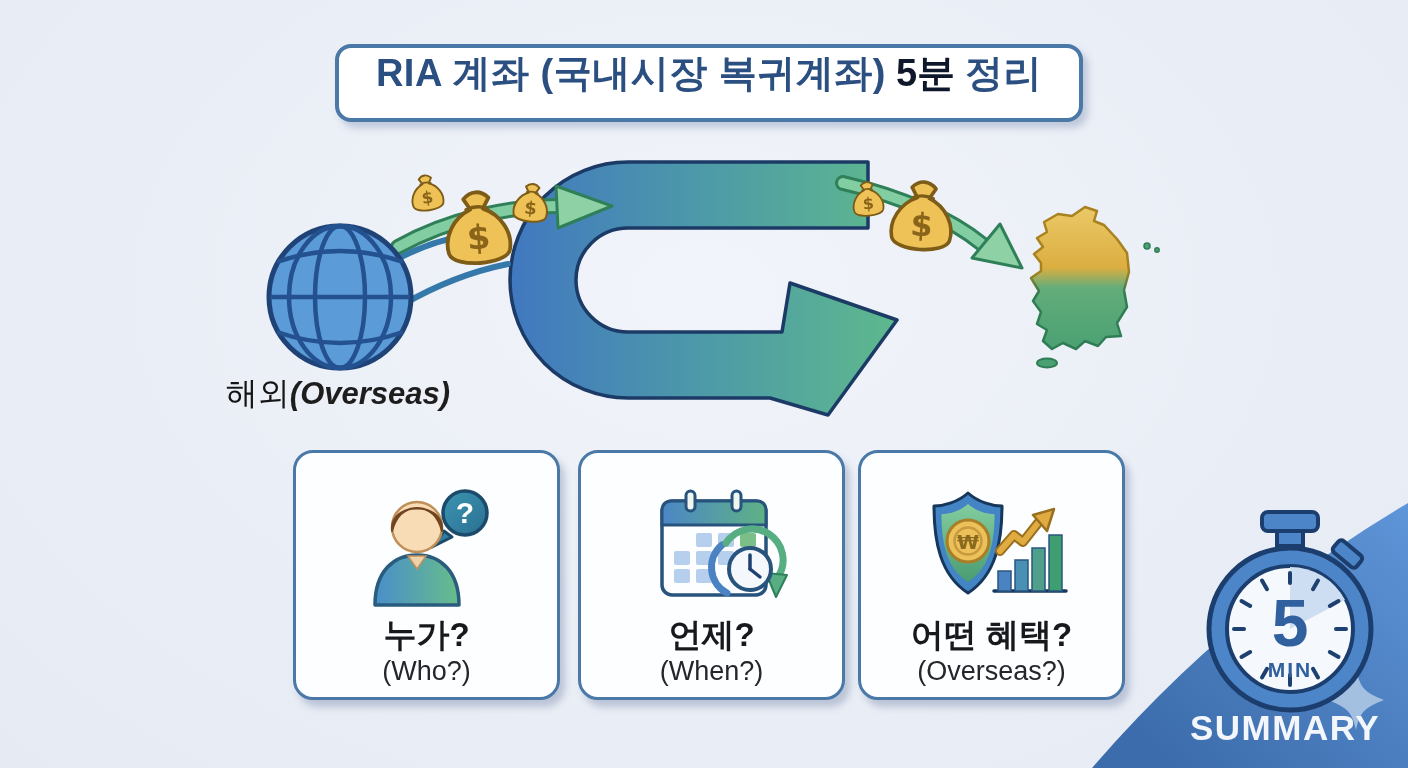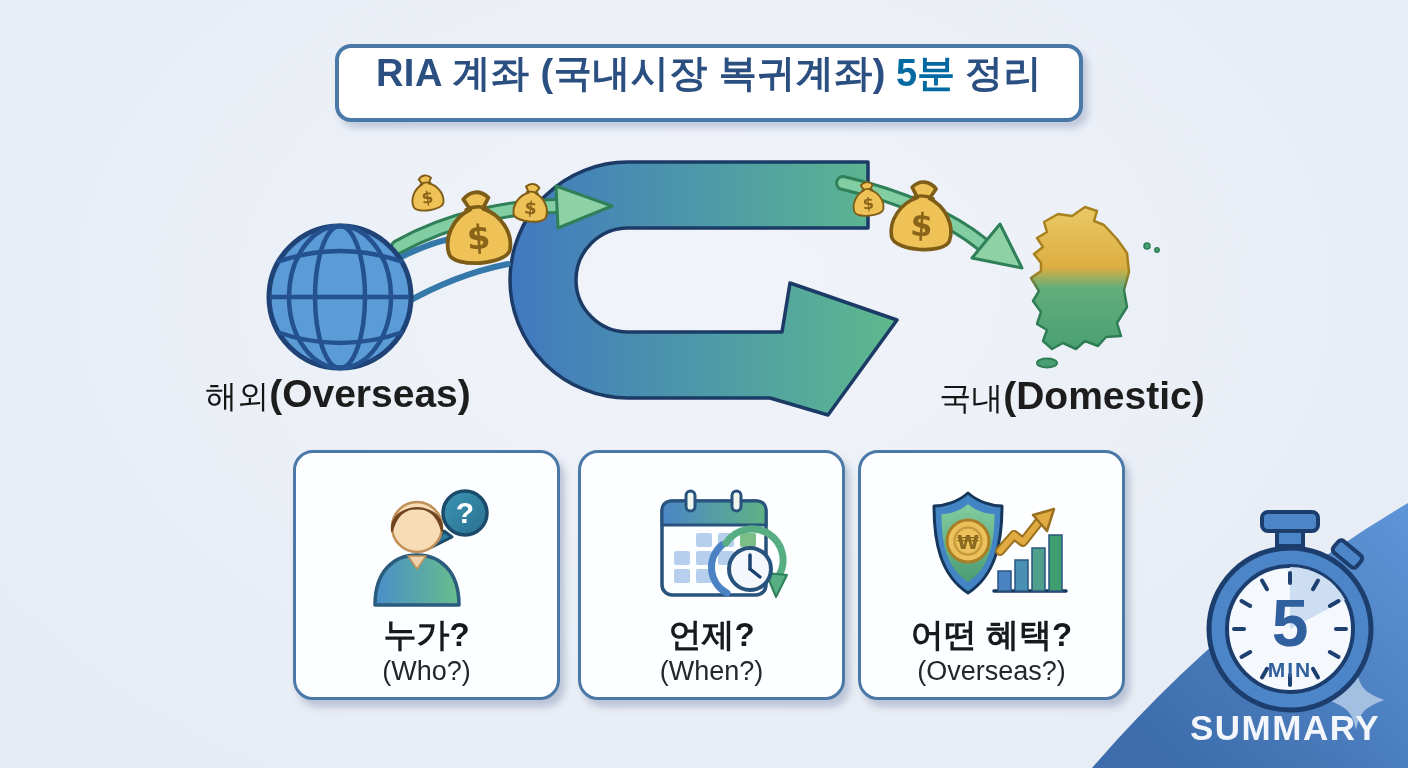--- a/index.html
+++ b/index.html
@@ -11,25 +11,25 @@
   .layer{position:absolute;left:0;top:0;}
   
   .banner{
     position:absolute;left:335px;top:44px;width:740px;height:70px;
     background:#ffffff;border:4px solid #4a79a8;border-radius:16px;
     box-shadow:5px 6px 7px rgba(110,130,165,.35);
     display:flex;align-items:flex-start;justify-content:center;gap:10px;
     white-space:nowrap;
   }
   .banner .t-main,.banner .t-suffix{font-size:38px;font-weight:bold;color:#2a4f80;letter-spacing:.5px;}
-  .banner .t-highlight{font-size:38px;font-weight:bold;color:#0369a1;}
+  .banner .t-highlight{font-size:38px;font-weight:bold;color:#0f172a;}
   
   .region-label{position:absolute;display:flex;align-items:baseline;justify-content:center;white-space:nowrap;}
   .region-label .ko{font-size:32px;font-weight:normal;color:#141414;}
-  .region-label .en{font-size:39px;font-weight:600;color:#1d1d1d;}
+  .region-label .en{font-size:31px;font-weight:600;color:#1d1d1d;font-style:italic;}
   .origin-label{left:198px;top:372px;width:280px;}
   .destination-label{left:932px;top:374px;width:280px;}
   
   .card{
     position:absolute;top:450px;width:267px;height:250px;box-sizing:border-box;
     background:#fdfeff;border:3.5px solid #4a79a8;border-radius:20px;
     box-shadow:5px 7px 7px rgba(110,130,165,.38);
     display:flex;flex-direction:column;align-items:center;
   }
   .card-1{left:293px;} .card-2{left:578px;} .card-3{left:858px;}
@@ -166,24 +166,20 @@
 
   <div class="banner">
     <span class="t-main">RIA 계좌 (국내시장 복귀계좌)</span>
     <span class="t-highlight">5분</span>
     <span class="t-suffix">정리</span>
   </div>
 
   <div class="region-label origin-label">
     <span class="ko">해외</span>
       <span class="en">(Overseas)</span>
-  </div>
-  <div class="region-label destination-label">
-    <span class="ko">국내</span>
-      <span class="en">(Domestic)</span>
   </div>
 
   <div class="card card-1">
     <div class="icon-wrap">
       <svg width="160" height="128" viewBox="0 0 160 128">
         <defs>
           <linearGradient id="torsoG" x1="0" y1="0" x2="1" y2="0">
             <stop offset="0" stop-color="#4a8ec9"></stop>
               <stop offset="1" stop-color="#67bd8b"></stop>
           </linearGradient>

